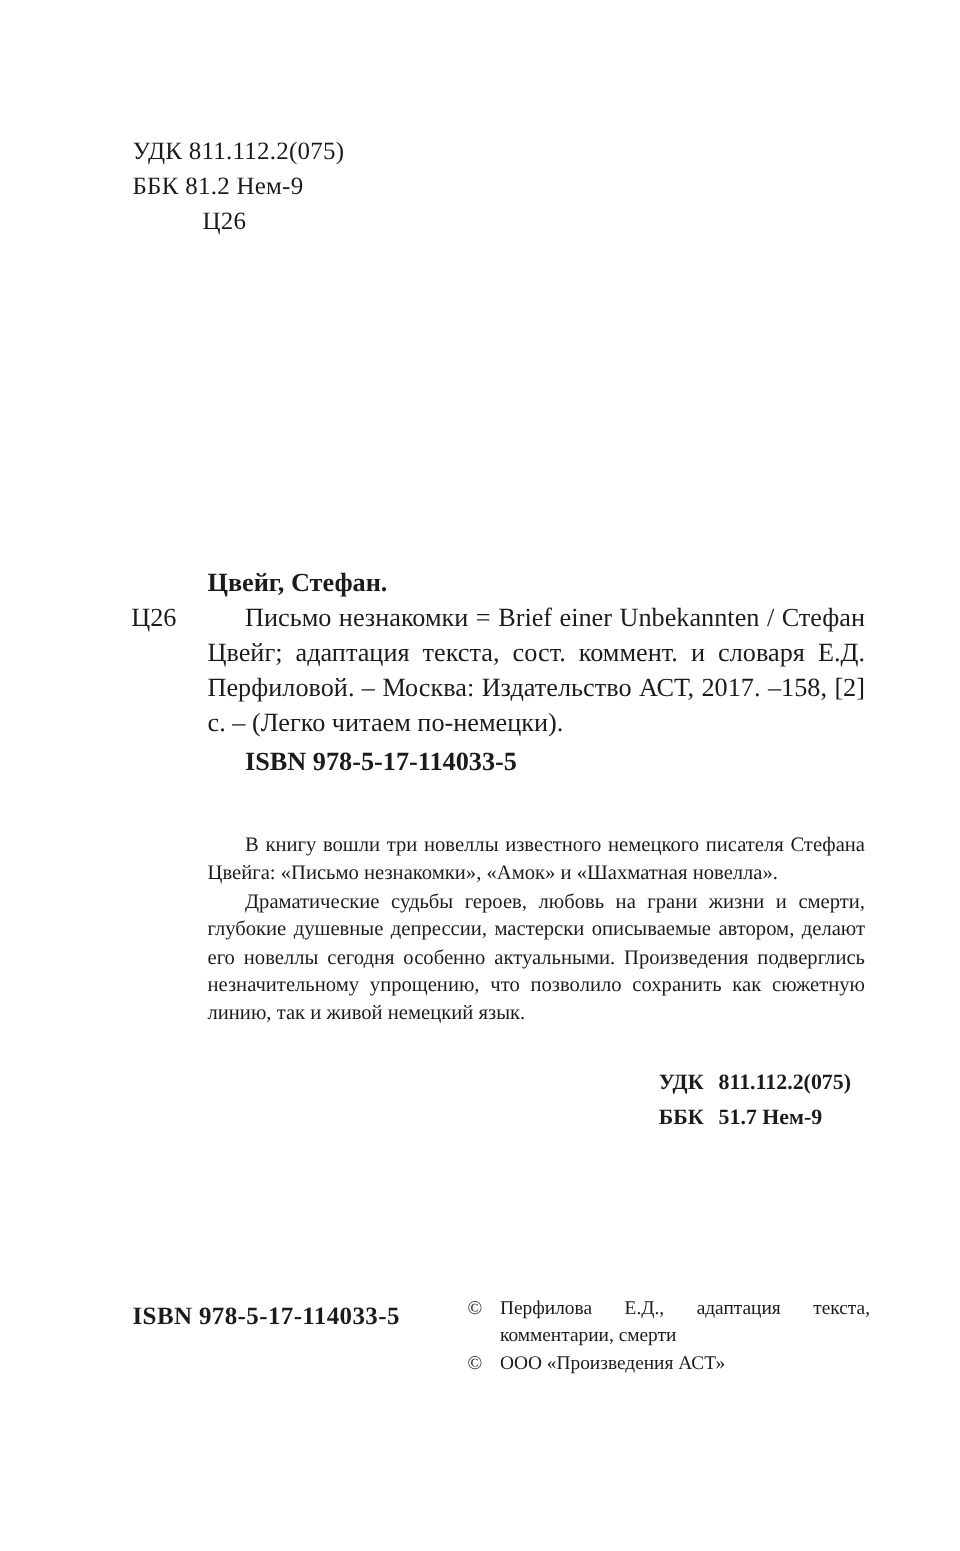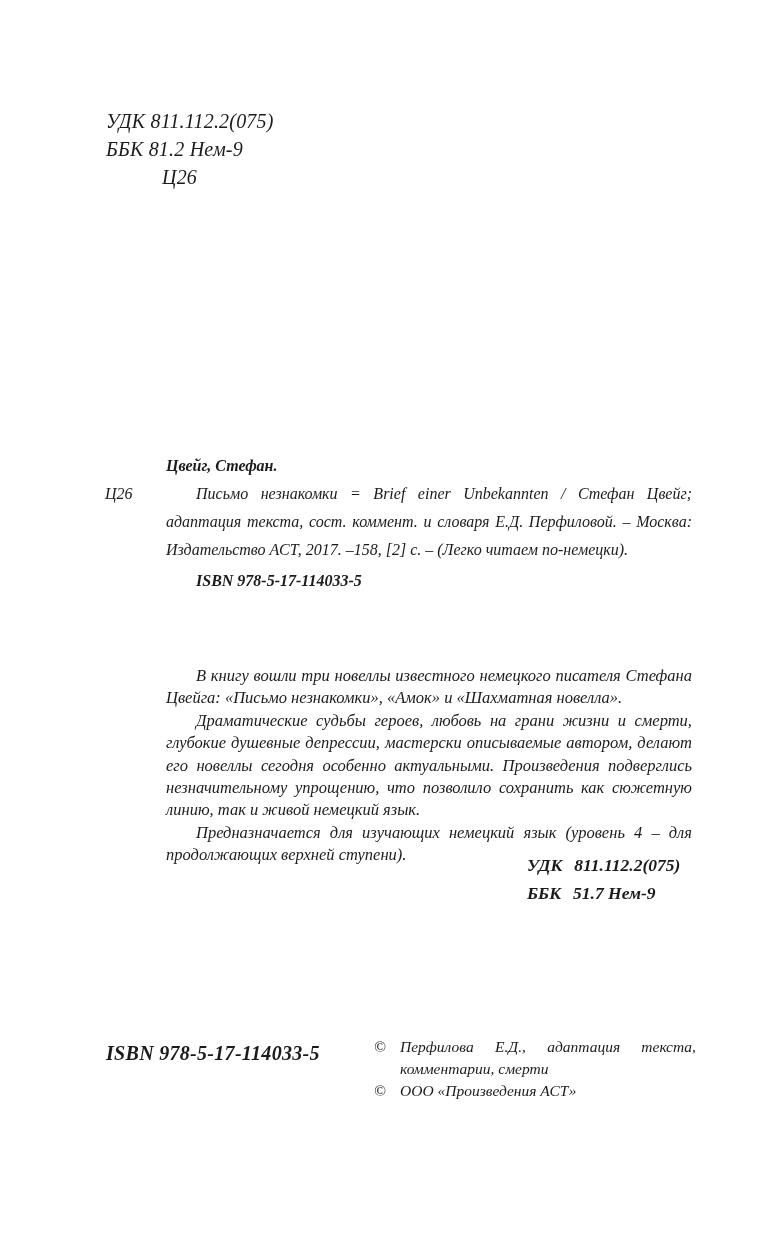--- a/index.html
+++ b/index.html
@@ -1,15 +1,15 @@
 <!DOCTYPE html>
 <html lang="ru"><head>
 <meta charset="utf-8">
 <style>
-  * { box-sizing: border-box; font-style: italic; }
+  * { box-sizing: border-box; }
   html, body { margin: 0; padding: 0; }
   body { background: #ffffff; }
 
   .page {
     position: relative;
     width: 768px;
     height: 1241px;
     margin: 0 auto;
     background: #ffffff;
     font-family: "Liberation Serif", "DejaVu Serif", serif;
@@ -27,21 +27,21 @@
     letter-spacing: 0.2px;
   }
   .top-codes .indent { padding-left: 56px; }
 
   
   .catalog {
     position: absolute;
     left: 166px;
     top: 452px;
     width: 526px;
-    font-size: 16px;
+    font-size: 21px;
     line-height: 28px;
   }
   .author { font-weight: 700; }
   .entry { position: relative; margin: 0; }
   .margin-code { position: absolute; left: -61px; top: 0; }
   .description {
     margin: 0;
     text-indent: 30px;
     text-align: justify;
   }
@@ -115,21 +115,20 @@
     <div class="entry">
       <span class="margin-code">Ц26</span>
       <p class="description">Письмо незнакомки = Brief einer Unbekannten / Стефан Цвейг; адаптация текста, сост. коммент. и словаря Е.Д. Перфиловой. – Москва: Издательство АСТ, 2017. –158, [2] с. – (Легко читаем по-немецки).</p>
     </div>
     <div class="isbn-line">ISBN 978-5-17-114033-5</div>
   </div>
 
   <div class="annotation">
     <p>В книгу вошли три новеллы известного немецкого писателя Стефана Цвейга: «Письмо незнакомки», «Амок» и «Шахматная новелла».</p>
     <p>Драматические судьбы героев, любовь на грани жизни и смерти, глубокие душевные депрессии, мастерски описываемые автором, делают его новеллы сегодня особенно актуальными. Произведения подверглись незначительному упрощению, что позволило сохранить как сюжетную линию, так и живой немецкий язык.</p>
-    <p>Предназначается для изучающих немецкий язык (уровень 4 – для продолжающих верхней ступени).</p>
   </div>
 
   <div class="footer-codes">
     <div>
       <span>УДК</span><span class="val">811.112.2(075)</span>
     </div>
     <div>
       <span>ББК</span><span class="val">51.7 Нем-9</span>
     </div>
   </div>

